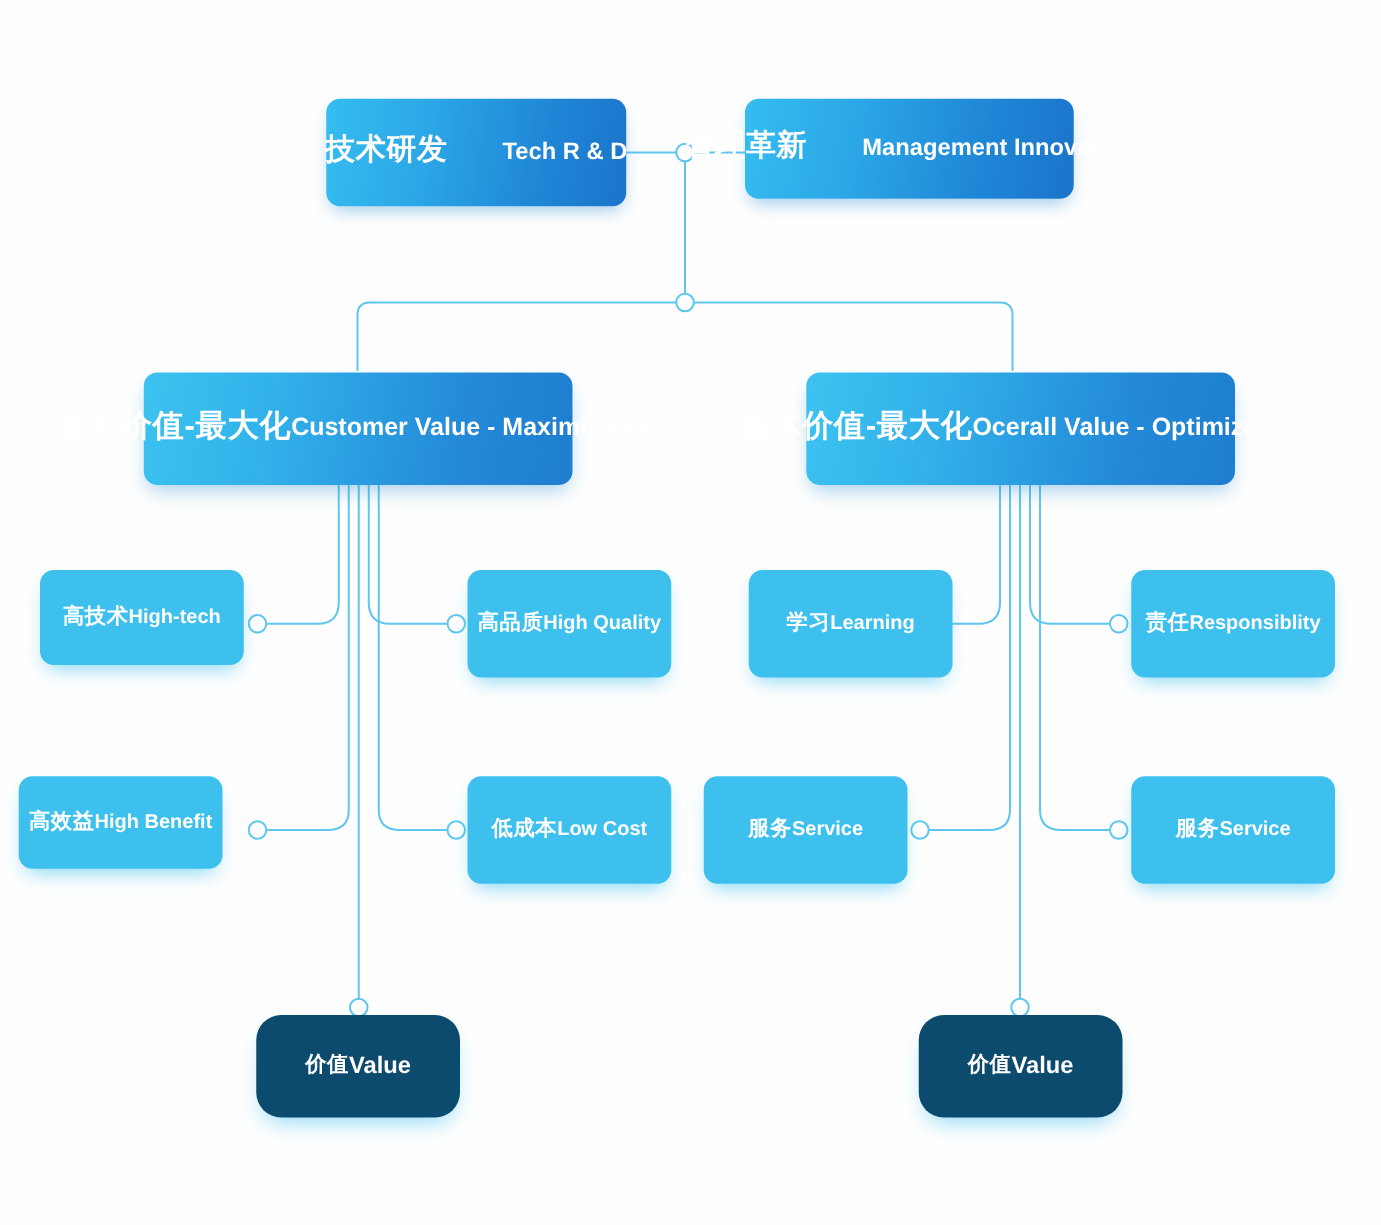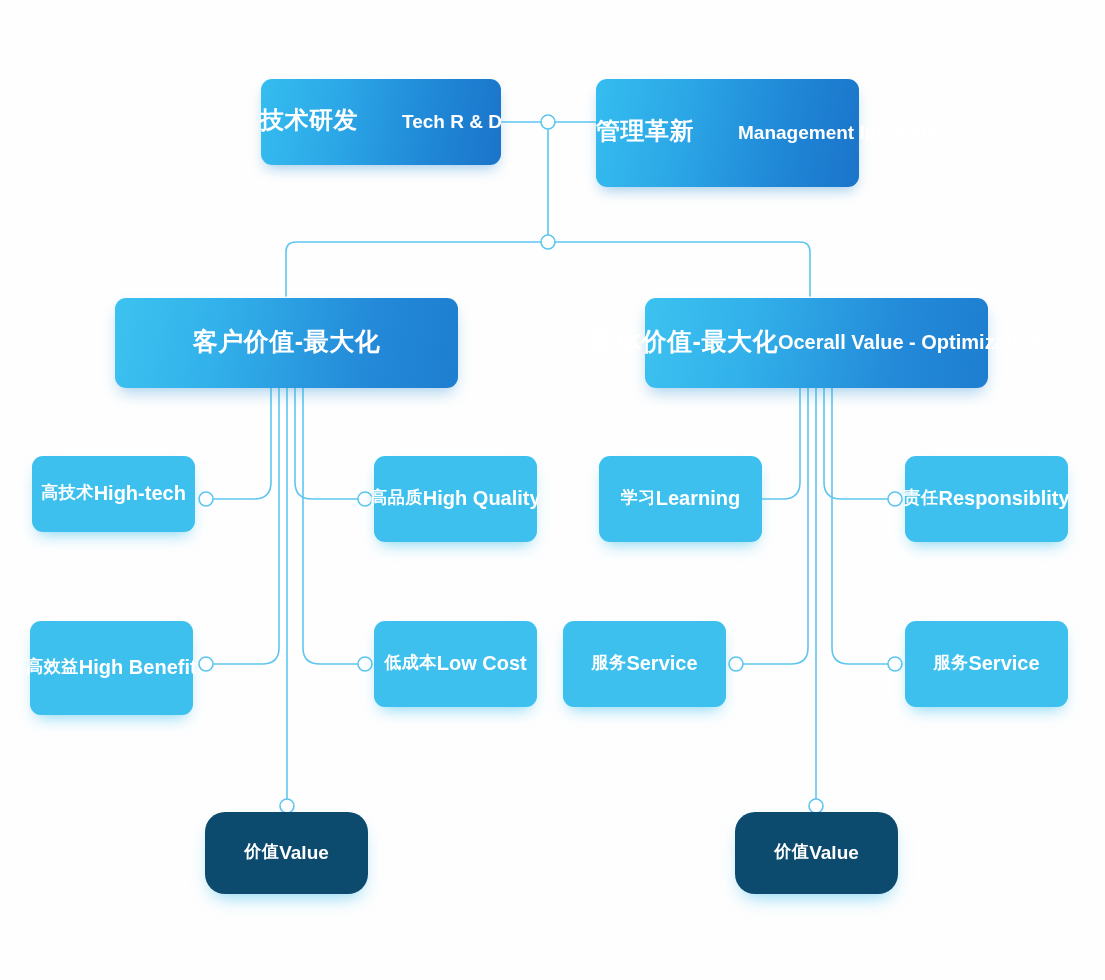--- a/index.html
+++ b/index.html
@@ -67,21 +67,21 @@
   .lvl2 .cn { font-size: 25px; margin-bottom: 2px; }
   .lvl2 .en { font-size: 20px; }
 
   
   .lvl3 {
     background: #3dc0ee;
     box-shadow: 0 8px 16px -6px rgba(61,192,238,0.65);
     border-radius: 11px;
   }
   .lvl3 .cn { font-size: 17px; margin-bottom: 2px; }
-  .lvl3 .en { font-size: 20px; }
+  .lvl3 .en { font-size: 16px; }
 
   
   .lvl4 {
     background: #0c4a6e;
     box-shadow: 0 9px 18px -6px rgba(61,192,238,0.6);
     border-radius: 20px;
   }
   .lvl4 .cn { font-size: 17px; margin-bottom: 2px; }
   .lvl4 .en { font-size: 19px; }
 </style>
@@ -132,27 +132,28 @@
       <circle cx="287" cy="806" r="7" fill="#ffffff" stroke="#5ec6ef" stroke-width="1.6"></circle>
       <circle cx="816" cy="806" r="7" fill="#ffffff" stroke="#5ec6ef" stroke-width="1.6"></circle>
     </g>
   </svg>
 
   <div class="node lvl1" style="left:261px; top:79px; width:240px; height:86px;">
     <span class="cn">技术研发</span>
     <span class="en">Tech R &amp; D</span>
   </div>
 
-  <div class="node lvl1" style="left:596px; top:79px; width:263px; height:108px;justify-content:space-between;">
+  <div class="node lvl1" style="left:596px; top:79px; width:263px; height:80px;">
     <span class="cn">管理革新</span>
     <span class="en">Management Innovation</span>
   </div>
 
   <div class="node lvl2" style="left:115px; top:298px; width:343px; height:90px;">
     <span class="cn">客户价值-最大化</span>
+    <span class="en">Customer Value - Maximization</span>
   </div>
 
   <div class="node lvl2" style="left:645px; top:298px; width:343px; height:90px;">
     <span class="cn">整体价值-最大化</span>
     <span class="en">Ocerall Value - Optimization</span>
   </div>
 
   <div class="node lvl3" style="left:32px; top:456px; width:163px; height:76px;">
     <span class="cn">高技术</span>
     <span class="en">High-tech</span>
@@ -166,21 +167,21 @@
   <div class="node lvl3" style="left:563px; top:456px; width:163px; height:86px;margin-left:36px;">
     <span class="cn">学习</span>
     <span class="en">Learning</span>
   </div>
 
   <div class="node lvl3" style="left:905px; top:456px; width:163px; height:86px;">
     <span class="cn">责任</span>
     <span class="en">Responsiblity</span>
   </div>
 
-  <div class="node lvl3" style="left:30px; top:621px; width:163px; height:94px;">
+  <div class="node lvl3" style="left:15px; top:621px; width:163px; height:74px;">
     <span class="cn">高效益</span>
     <span class="en">High Benefit</span>
   </div>
 
   <div class="node lvl3" style="left:374px; top:621px; width:163px; height:86px;">
     <span class="cn">低成本</span>
     <span class="en">Low Cost</span>
   </div>
 
   <div class="node lvl3" style="left:563px; top:621px; width:163px; height:86px;">

